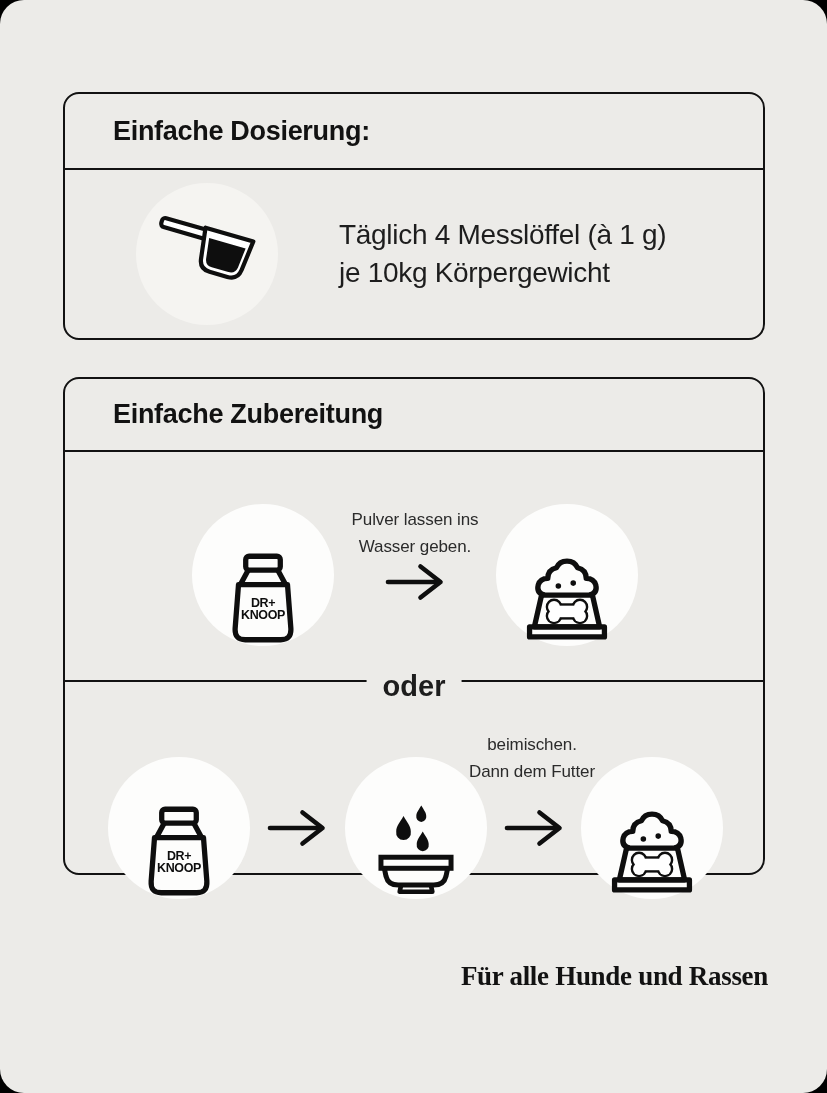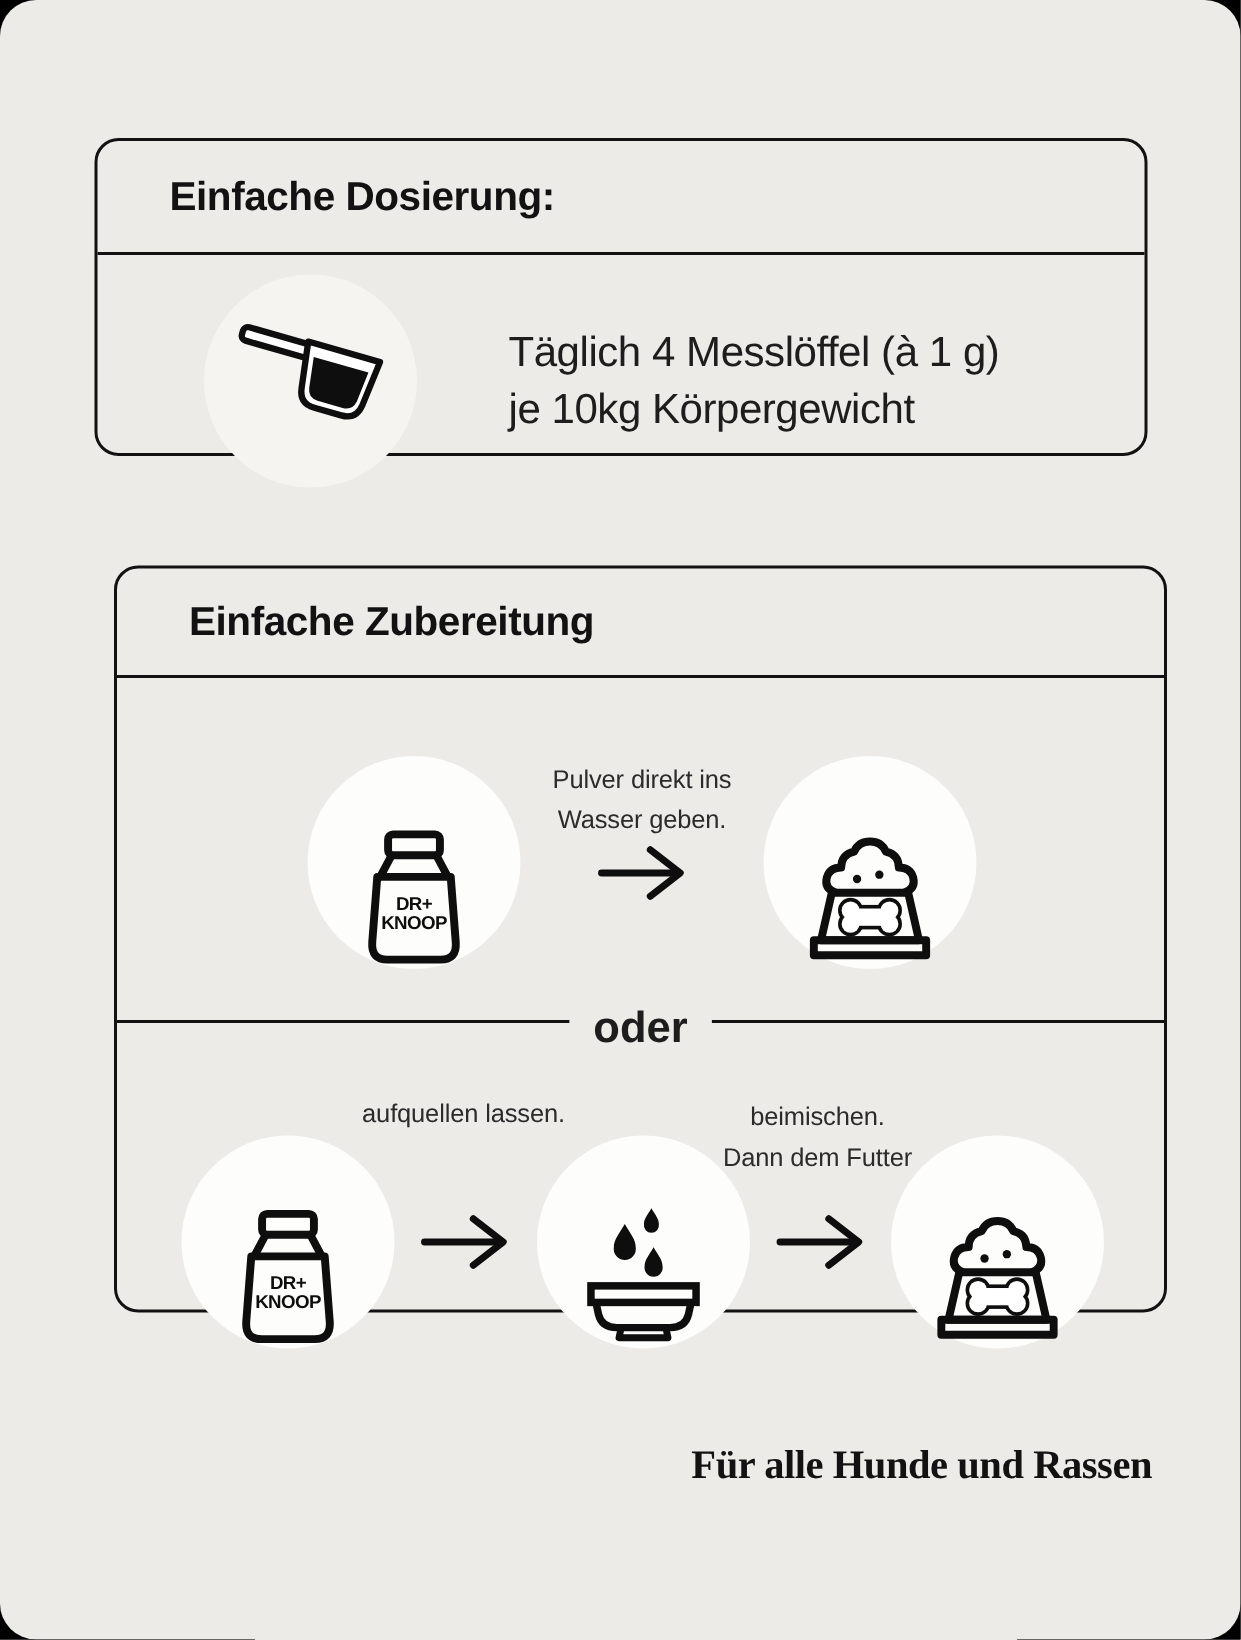--- a/index.html
+++ b/index.html
@@ -16,22 +16,22 @@
     border-radius: 24px;
     overflow: hidden;
   }
   .card {
     position: absolute;
     left: 63px; width: 702px;
     background: var(--bg, #ECEBE8);
     border: 2px solid var(--ink, #121212);
     border-radius: 16px;
   }
-  .card-dosing { top: 92px; height: 212px; }
-  .card-prep   { top: 377px; height: 498px; margin-left: 13px; }
+  .card-dosing { top: 92px; height: 248px; }
+  .card-prep   { top: 377px; height: 498px; }
   .card-header {
     border-bottom: 2px solid var(--ink, #121212);
     display: flex; align-items: center;
     padding-left: 48px;
   }
   .card-dosing .card-header { height: 76px; }
   .card-prep   .card-header { height: 73px; }
   .card-title {
     font-size: 27px; font-weight: 800;
     letter-spacing: -0.3px;
@@ -126,21 +126,21 @@
         <svg class="icon" width="96" height="96" viewBox="0 0 100 100">
           <rect x="32" y="6.5" width="36" height="14.5" rx="3.5" fill="none" stroke="currentColor" stroke-width="5.5"></rect>
           <path d="M34.5,21 L26.5,36 M65.5,21 L73.5,36" fill="none" stroke="currentColor" stroke-width="5.5"></path>
           <path d="M24.5,36 H75.5 L79,81.5 Q79.8,93.5 68.5,93.5 H31.5 Q20.2,93.5 21,81.5 Z" fill="none" stroke="currentColor" stroke-width="5.5" stroke-linejoin="round"></path>
           <text class="brand-text" x="50" y="59" text-anchor="middle" fill="currentColor">DR+</text>
           <text class="brand-text" x="50" y="72" text-anchor="middle" fill="currentColor">KNOOP</text>
         </svg>
       </div>
 
       <p class="caption" style="left:240px; top:54px; width:220px;">
-        <span>Pulver direkt ins</span>
+        <span>Pulver lassen ins</span>
         <span>Wasser geben.</span>
       </p>
 
       <svg class="icon arrow" style="left:319px; top:108px;" viewBox="0 0 62 44">
         <path d="M4,22 H55" fill="none" stroke="currentColor" stroke-width="4.6" stroke-linecap="round"></path>
         <path d="M36.5,6.5 L56.5,22 L36.5,37.5" fill="none" stroke="currentColor" stroke-width="4.6" stroke-linecap="round" stroke-linejoin="round"></path>
       </svg>
 
       <div class="circle white" style="left:431px; top:52px;">
         <svg class="icon" width="96" height="96" viewBox="0 0 100 100">
@@ -164,21 +164,20 @@
             <rect x="36.5" y="58" width="27" height="12"></rect>
           </g>
         </svg>
       </div>
     </div>
 
     <span class="oder-label">oder</span>
 
     <div class="prep-row prep-row-2">
       <p class="caption" style="left:121px; top:47px; width:220px;">
-        <span>aufquellen lassen.</span>
       </p>
       <p class="caption" style="left:367px; top:49px; width:200px;">
         <span>beimischen.</span>
         <span>Dann dem Futter</span>
       </p>
 
       <div class="circle white" style="left:43px; top:75px;">
         <svg class="icon" width="96" height="96" viewBox="0 0 100 100">
           <rect x="32" y="6.5" width="36" height="14.5" rx="3.5" fill="none" stroke="currentColor" stroke-width="5.5"></rect>
           <path d="M34.5,21 L26.5,36 M65.5,21 L73.5,36" fill="none" stroke="currentColor" stroke-width="5.5"></path>

